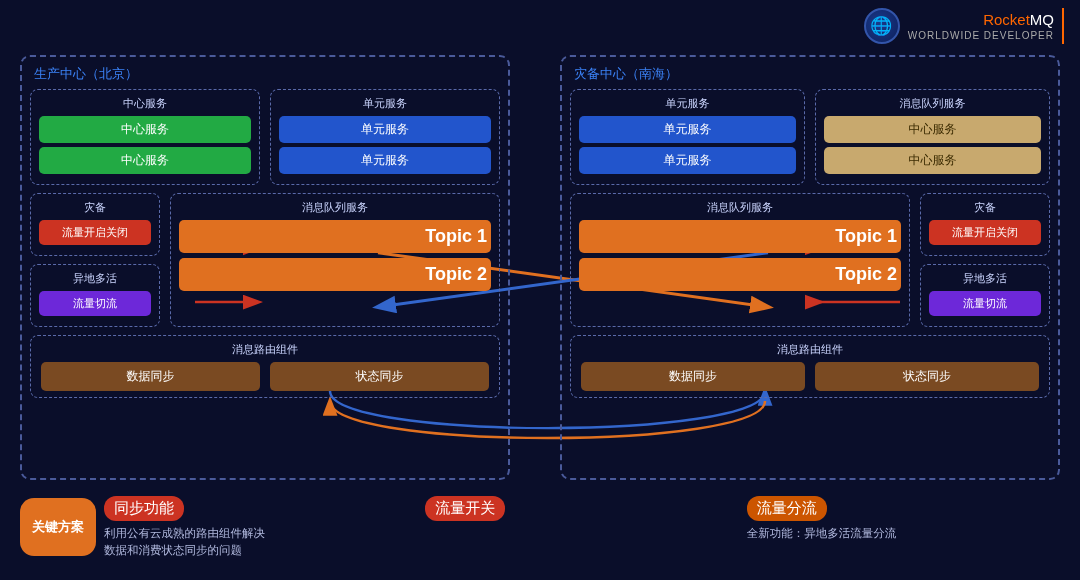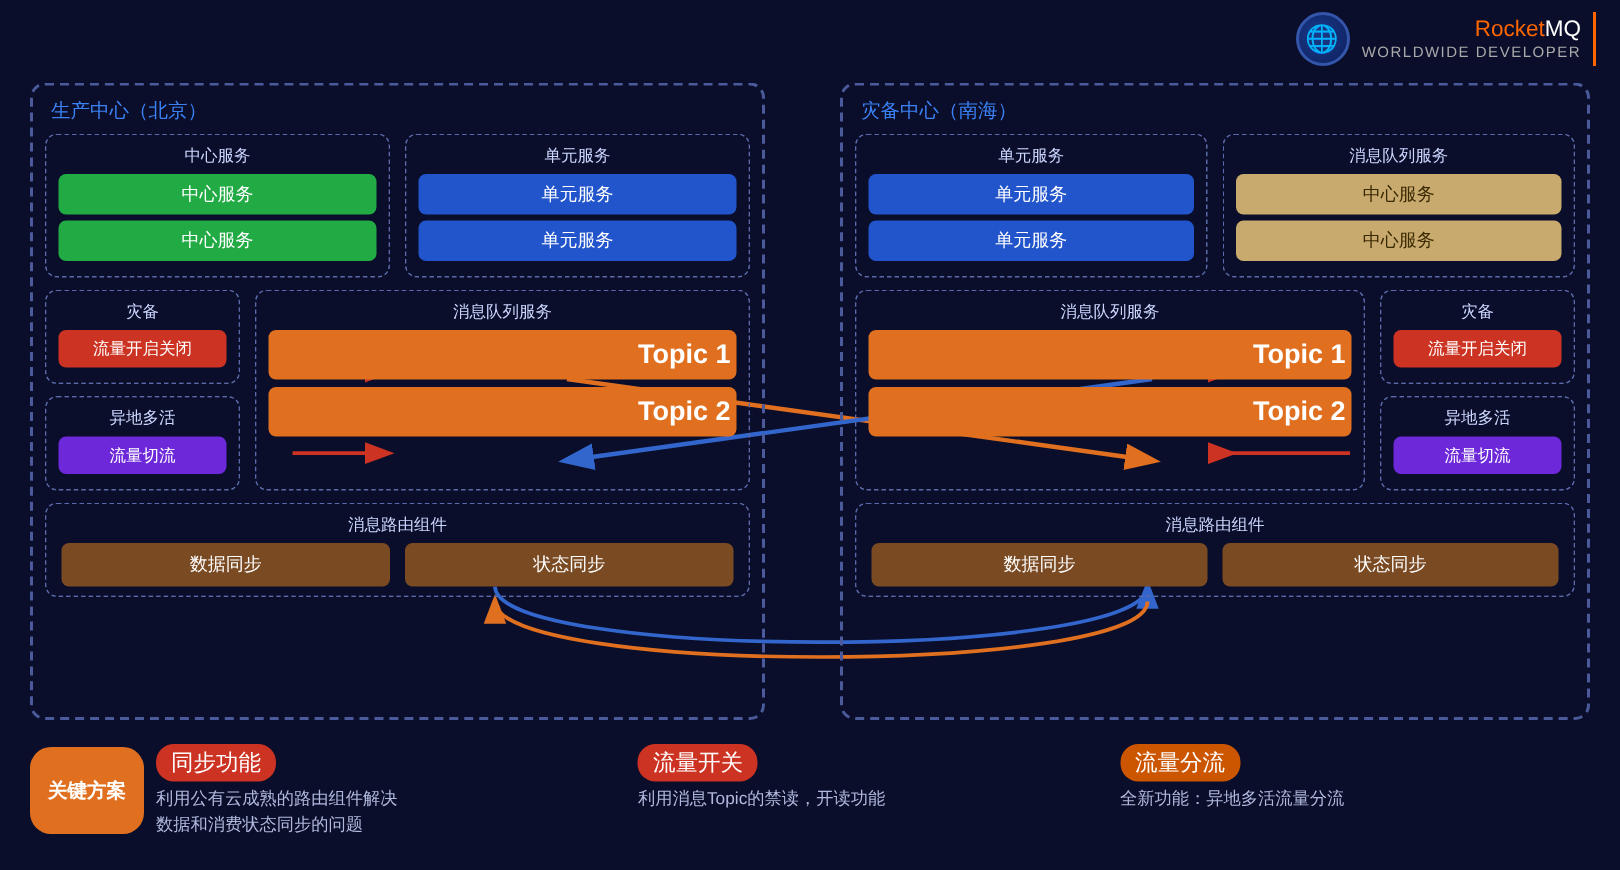--- a/index.html
+++ b/index.html
@@ -429,21 +429,20 @@
   <div class="key-solutions">
     <div class="key-label">关键方案</div>
 
     <div class="solution-item">
       <span class="solution-tag tag-red">同步功能</span>
       <div class="solution-desc">利用公有云成熟的路由组件解决<br>数据和消费状态同步的问题</div>
     </div>
 
     <div class="solution-item">
       <span class="solution-tag tag-red">流量开关</span>
-      <div class="solution-desc">利用消息Topic的禁读，开读功能</div>
     </div>
 
     <div class="solution-item">
       <span class="solution-tag tag-orange">流量分流</span>
       <div class="solution-desc">全新功能：异地多活流量分流</div>
     </div>
   </div>
 </div>
 
 </body></html>

